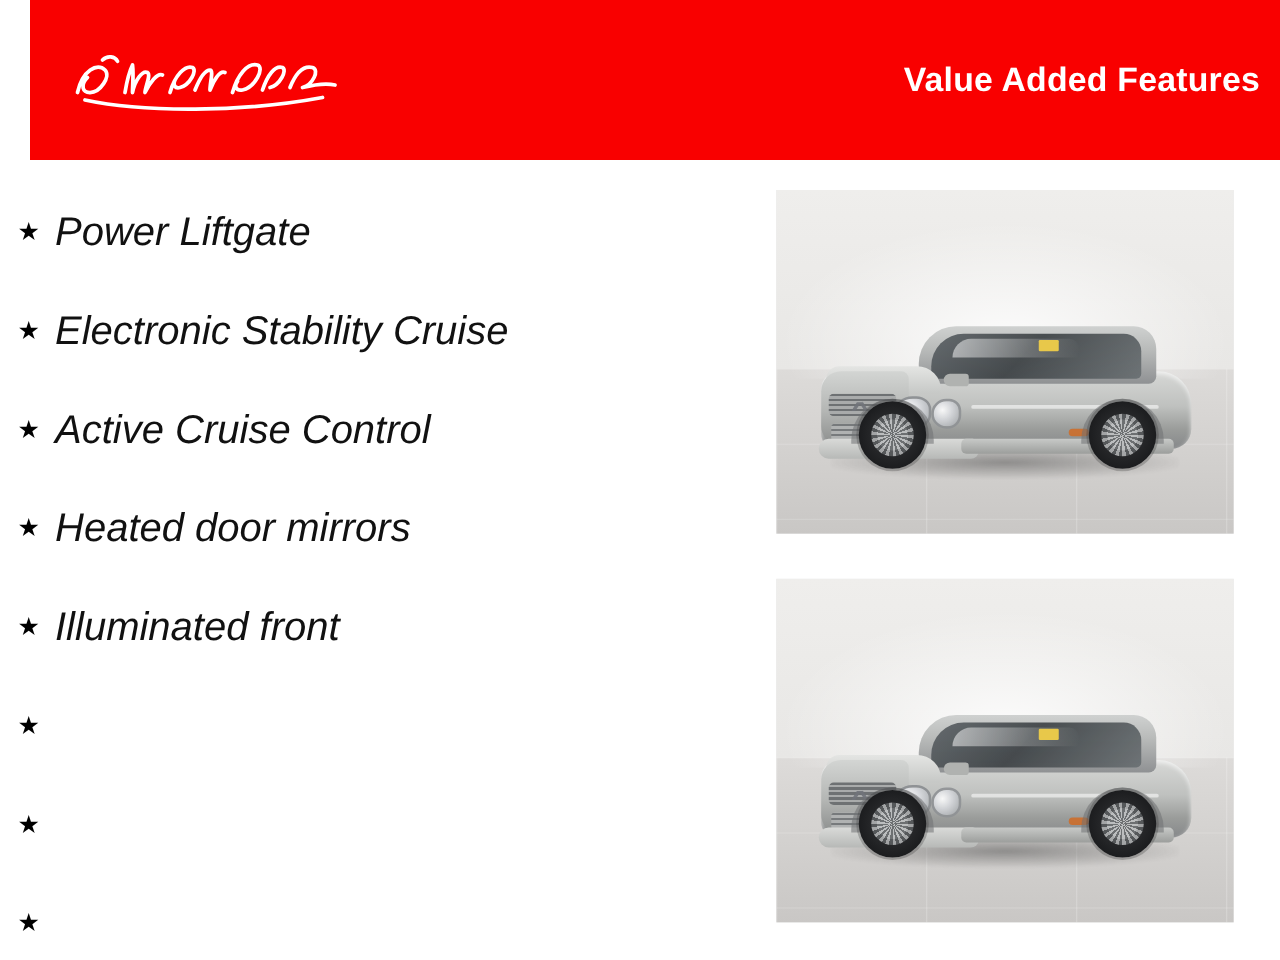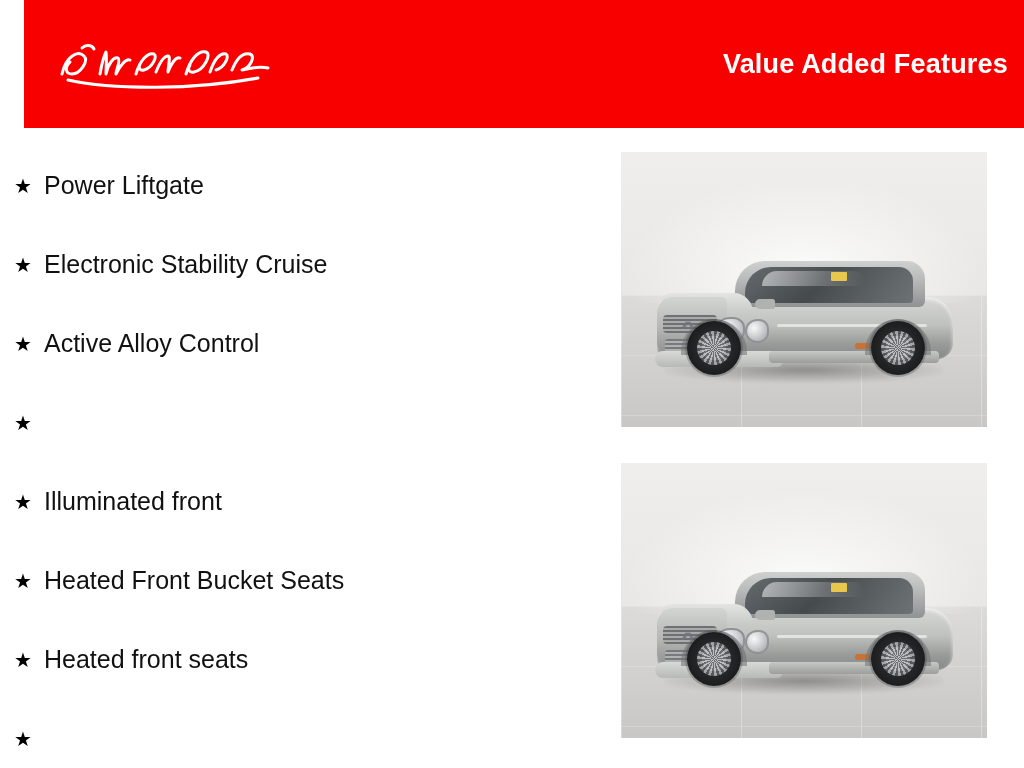--- a/index.html
+++ b/index.html
@@ -69,24 +69,25 @@
   .bullet-star {
     display: inline-block;
     width: 30px;
     font-size: 20px;
     line-height: 1;
     color: #000000;
     text-align: left;
     flex: 0 0 30px;
   }
   .feature-label {
-    font-size: 25px;
+    font-size: 32px;
     line-height: 1.1;
     color: #111111;
     white-space: nowrap;
+    font-style: italic;
   }
 
   
   .photo {
     position: absolute;
     left: 621px;
     width: 366px;
     height: 275px;
     overflow: hidden;
     background: #e9e9e9;
@@ -350,36 +351,35 @@
     <li class="feature-item">
       <span class="bullet-star">★</span>
       <span class="feature-label">Power Liftgate</span>
     </li>
     <li class="feature-item">
       <span class="bullet-star">★</span>
       <span class="feature-label">Electronic Stability Cruise</span>
     </li>
     <li class="feature-item">
       <span class="bullet-star">★</span>
-      <span class="feature-label">Active Alloy Control</span>
-    </li>
-    <li class="feature-item">
-      <span class="bullet-star">★</span>
+      <span class="feature-label">Active Cruise Control</span>
+    </li>
+    <li class="feature-item">
+      <span class="bullet-star">★</span>
+      <span class="feature-label">Heated door mirrors</span>
     </li>
     <li class="feature-item">
       <span class="bullet-star">★</span>
       <span class="feature-label">Illuminated front</span>
     </li>
     <li class="feature-item">
       <span class="bullet-star">★</span>
-      <span class="feature-label">Heated Front Bucket Seats</span>
-    </li>
-    <li class="feature-item">
-      <span class="bullet-star">★</span>
-      <span class="feature-label">Heated front seats</span>
+    </li>
+    <li class="feature-item">
+      <span class="bullet-star">★</span>
     </li>
     <li class="feature-item">
       <span class="bullet-star">★</span>
     </li>
   </ul>
 
   <div class="photo photo-1">
     <div class="studio"></div>
     <div class="floor-lines"></div>
     <div class="car-shadow"></div>

